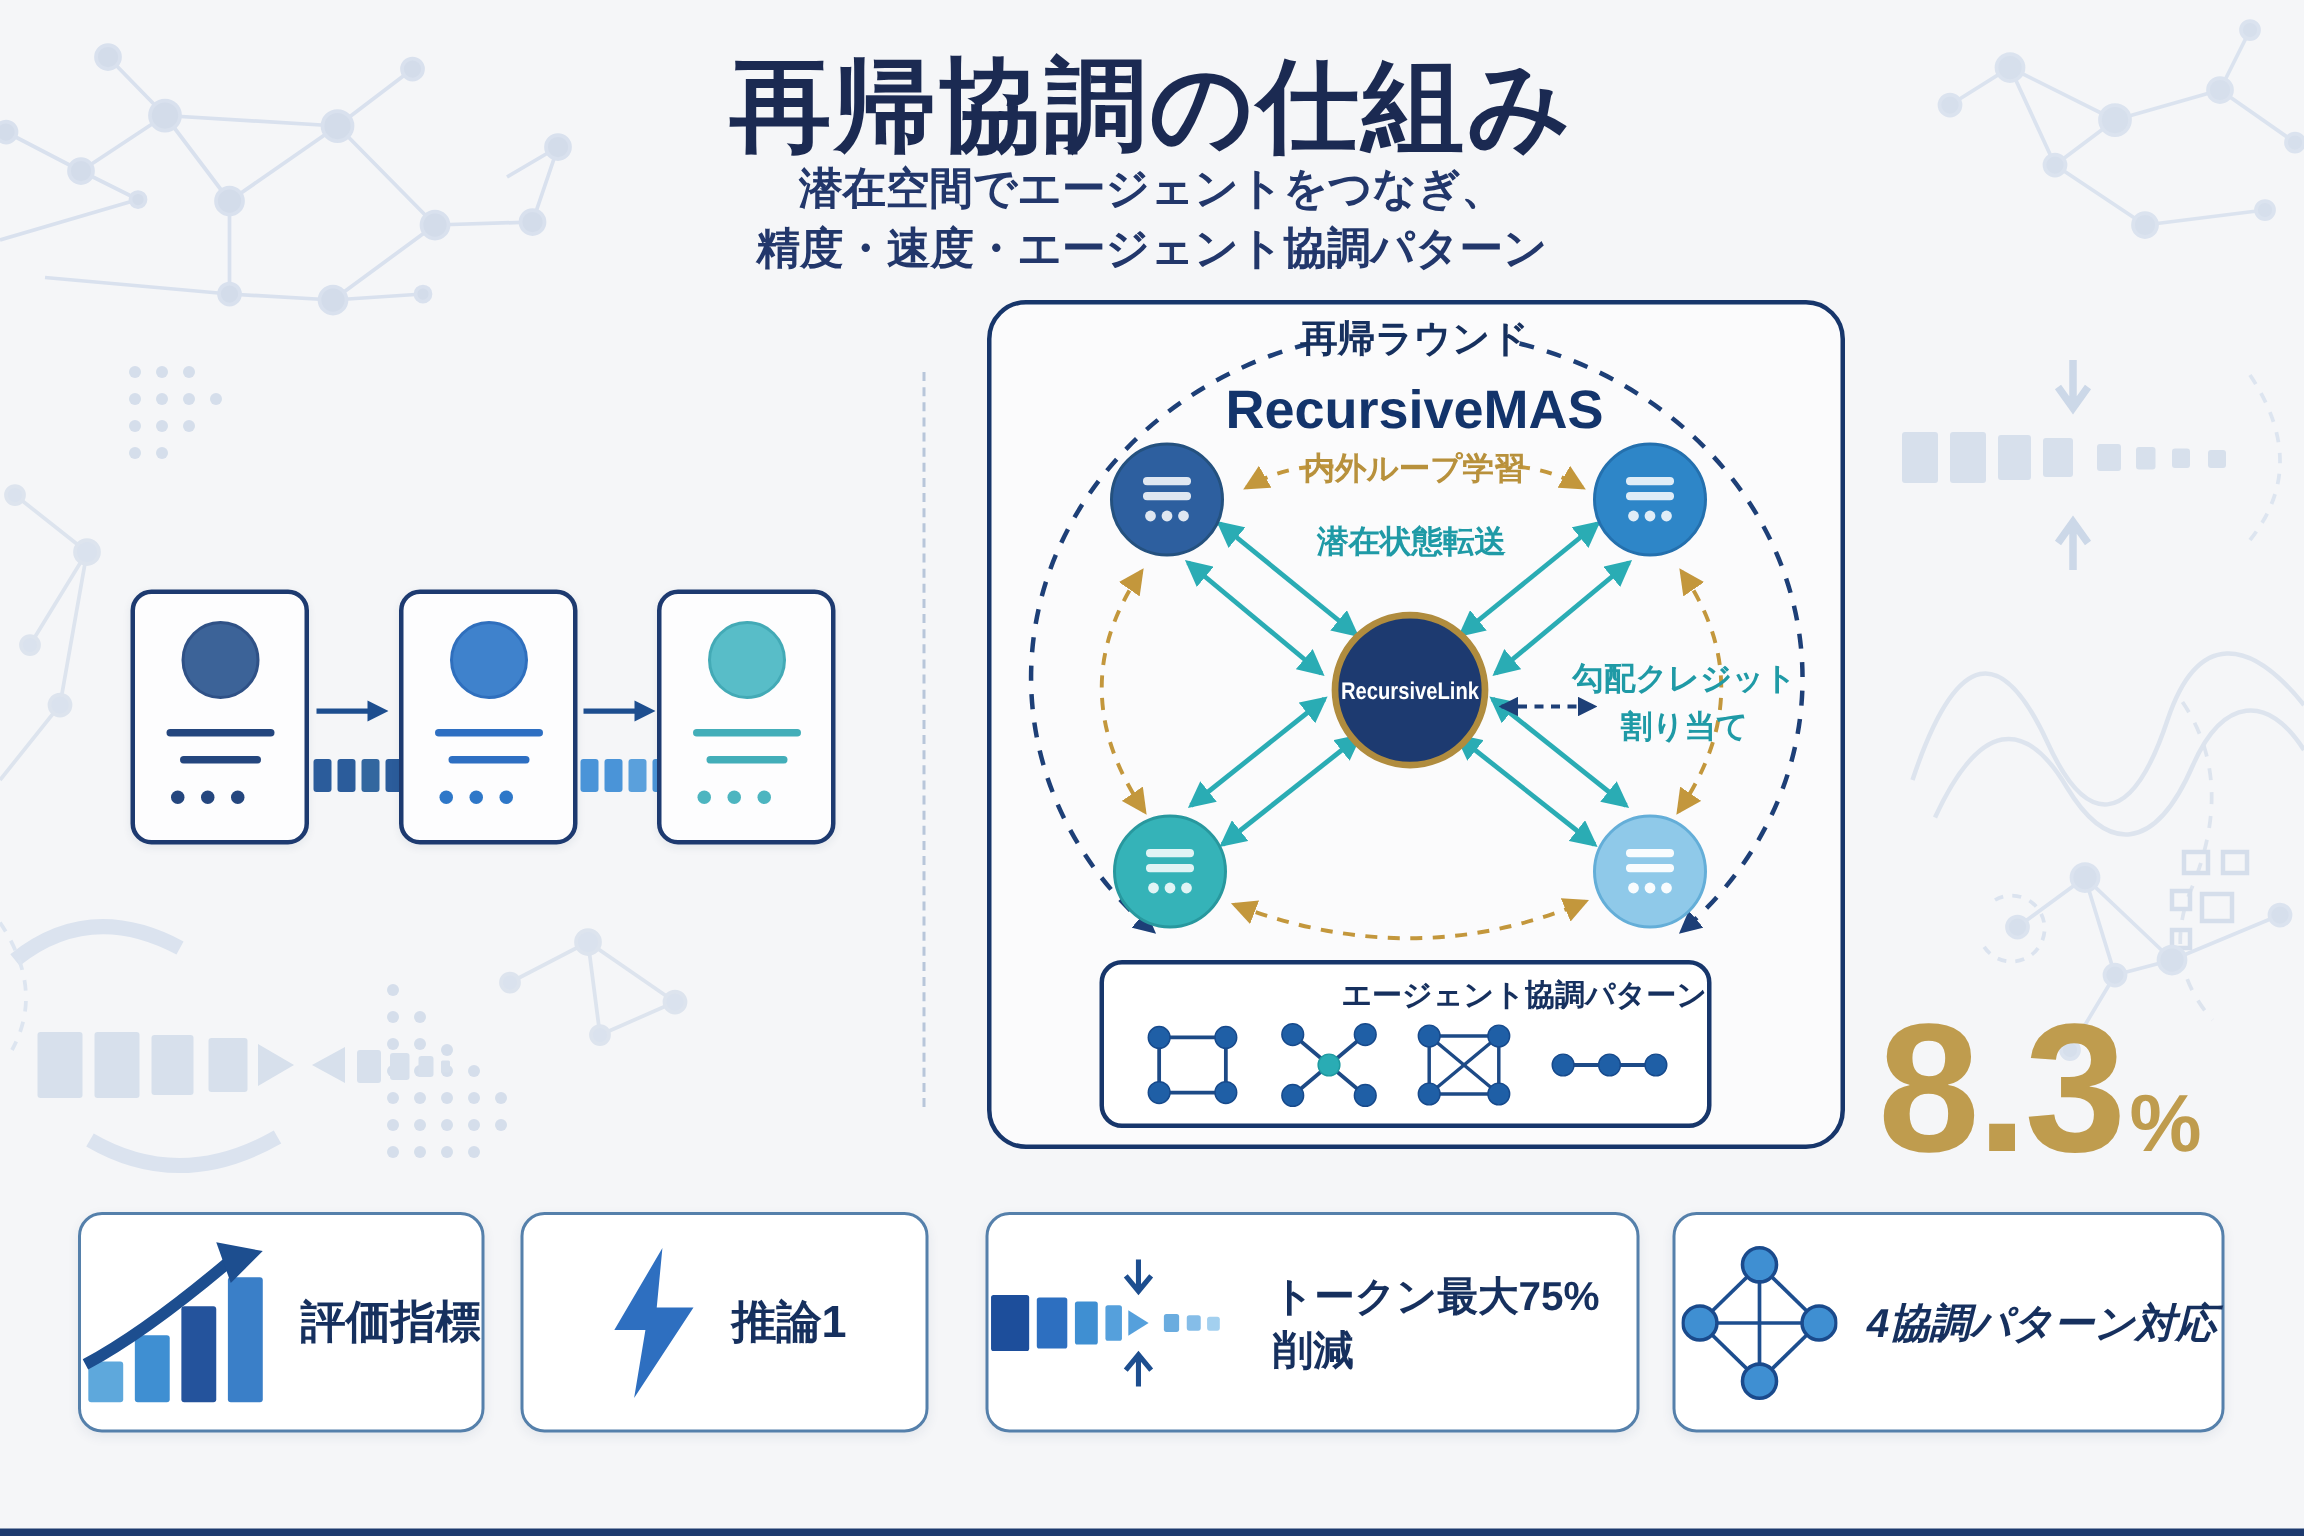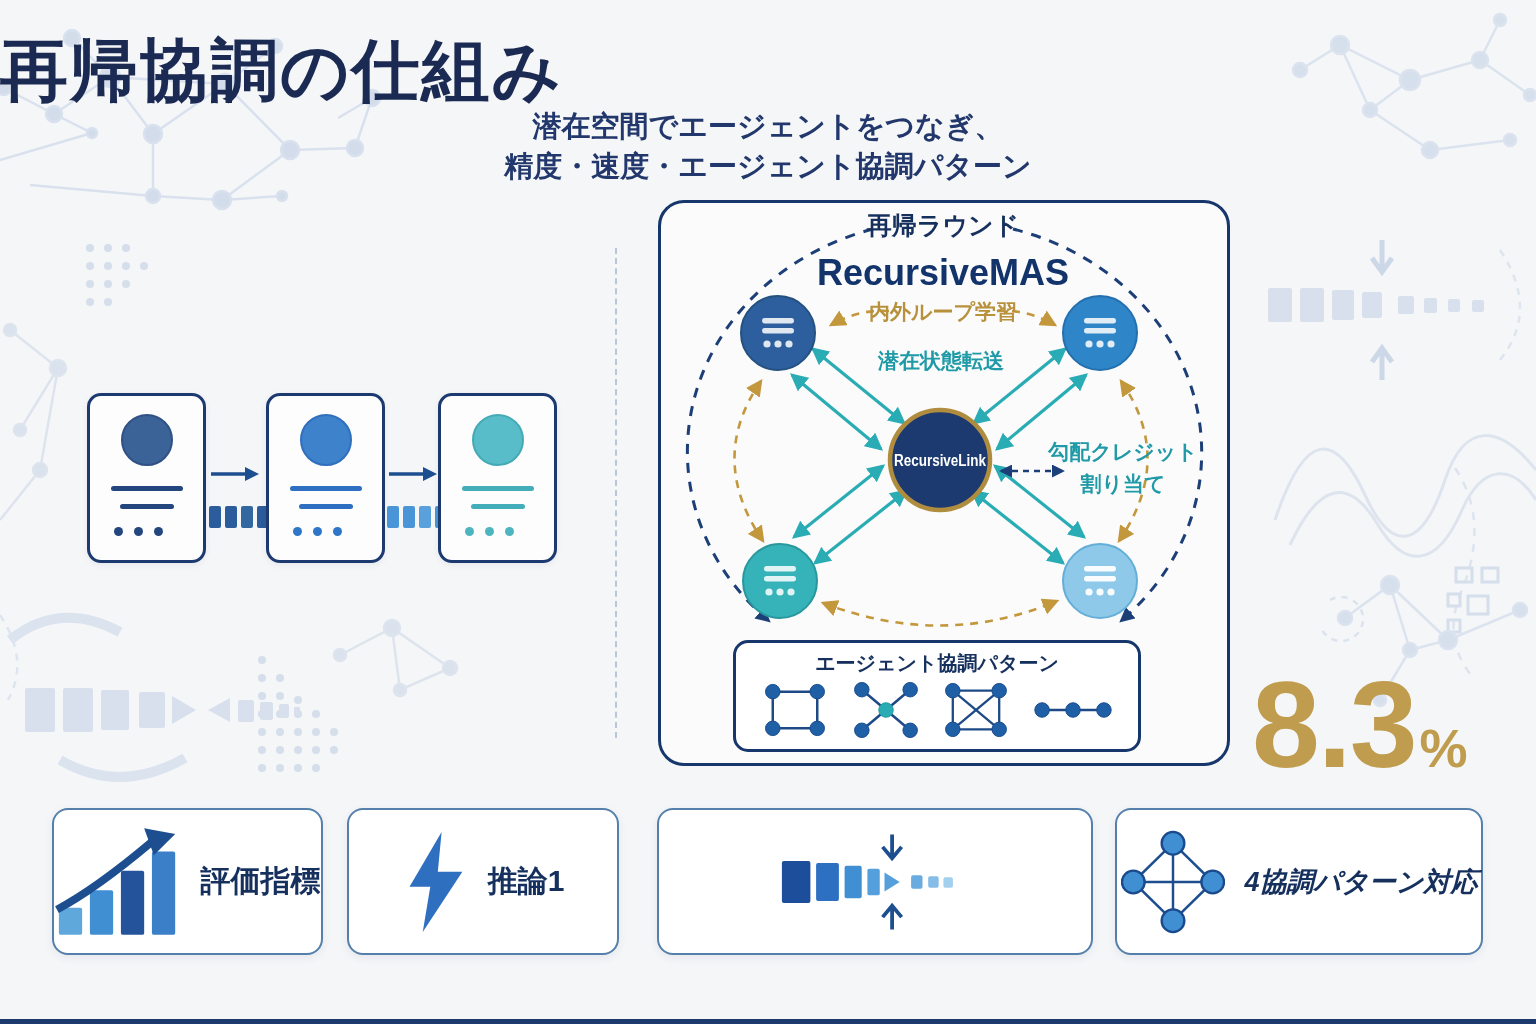--- a/index.html
+++ b/index.html
@@ -3,21 +3,21 @@
 <meta charset="utf-8">
 <style>
   * { margin:0; padding:0; box-sizing:border-box; }
   html,body { width:1536px; height:1024px; }
   body { font-family:"Liberation Sans", sans-serif; background:#f5f6f8; overflow:hidden; }
   .canvas { position:relative; width:1536px; height:1024px; background:#f5f6f8; }
 
   .bg-decor { position:absolute; inset:0; pointer-events:none; }
 
   
-  .page-title { position:absolute; top:26px; left:0; width:1536px; 
+  .page-title { position:absolute; top:26px; left:0; width:1536px; text-align:center;
     font-size:68px; font-weight:bold; color:#1b2a52; letter-spacing:2px; }
   .subtitle { position:absolute; top:106px; left:0; width:1536px; text-align:center;
     font-size:29px; font-weight:bold; color:#22376b; line-height:1.38;font-family:Liberation Serif, serif; }
 
   
   .pcard { position:absolute; top:393px; width:119px; height:170px; background:#fdfdfe;
     border:3px solid #1d3a70; border-radius:14px; box-shadow:0 2px 6px rgba(30,50,90,.07); }
   .pcard .pcircle { width:52px; height:52px; border-radius:50%; margin:18px auto 0; }
   .pcard .pline { height:5px; border-radius:3px; margin:0 auto; }
   .pcard .pline1 { width:72px; margin-top:20px; }
@@ -33,21 +33,21 @@
     border-left:2.5px dashed #b8c6da; }
 
   
   .main-box { position:absolute; left:658px; top:200px; width:572px; height:566px;
     background:rgba(255,255,255,.55); border:3px solid #17366b; border-radius:26px; }
   .diagram-svg { position:absolute; inset:0; }
   .diagram-svg text { font-family:"Liberation Sans", sans-serif; }
 
   .pattern-box { position:absolute; left:72px; top:437px; width:408px; height:112px;
     background:rgba(255,255,255,.85); border:3px solid #17366b; border-radius:15px; }
-  .pattern-title { text-align:center; margin-top:7px; font-size:20px; font-weight:bold; color:#16305e; }
+  .pattern-title { text-align:right; margin-top:7px; font-size:20px; font-weight:bold; color:#16305e; }
   .pattern-row { display:flex; justify-content:space-around; align-items:center; padding:4px 14px 0; }
 
   
   .metric { position:absolute; left:1252px; top:664px; display:flex; align-items:baseline;
     color:#bf9c4e; font-weight:bold; letter-spacing:-2px; }
   .metric-value { font-size:122px; line-height:1; }
   .metric-unit { font-size:54px; margin-left:4px; }
 
   
   .feature-card { position:absolute; top:808px; height:147px; background:#ffffff;
@@ -445,20 +445,21 @@
         <rect x="92" y="38" width="13" height="28" rx="2" fill="#55a0dc"></rect>
         <polygon points="110,42 126,52 110,62" fill="#55a0dc"></polygon>
         <rect x="138" y="45" width="12" height="14" rx="2" fill="#6aacdf"></rect>
         <rect x="156" y="46" width="11" height="12" rx="2" fill="#85bde8"></rect>
         <rect x="172" y="47" width="10" height="11" rx="2" fill="#a3d0ef"></rect>
         <g stroke="#1d4e8f" stroke-width="4" fill="none">
           <path d="M118,2 L118,24 M108,15 L118,27 L128,15"></path>
           <path d="M118,102 L118,80 M108,89 L118,77 L128,89"></path>
         </g>
       </svg>
+      <div class="feature-label fl-c">トークン最大75%削減</div>
     </div>
     <div class="feature-card" style="left:1115px; width:368px;font-style:italic;">
       <svg width="104" height="104" viewBox="0 0 110 110">
         <g stroke="#1d4e8f" stroke-width="2.6">
           <line x1="55" y1="14" x2="13" y2="55"></line>
             <line x1="55" y1="14" x2="97" y2="55"></line>
           <line x1="13" y1="55" x2="55" y2="96"></line>
             <line x1="97" y1="55" x2="55" y2="96"></line>
           <line x1="55" y1="14" x2="55" y2="96"></line>
             <line x1="13" y1="55" x2="97" y2="55"></line>

